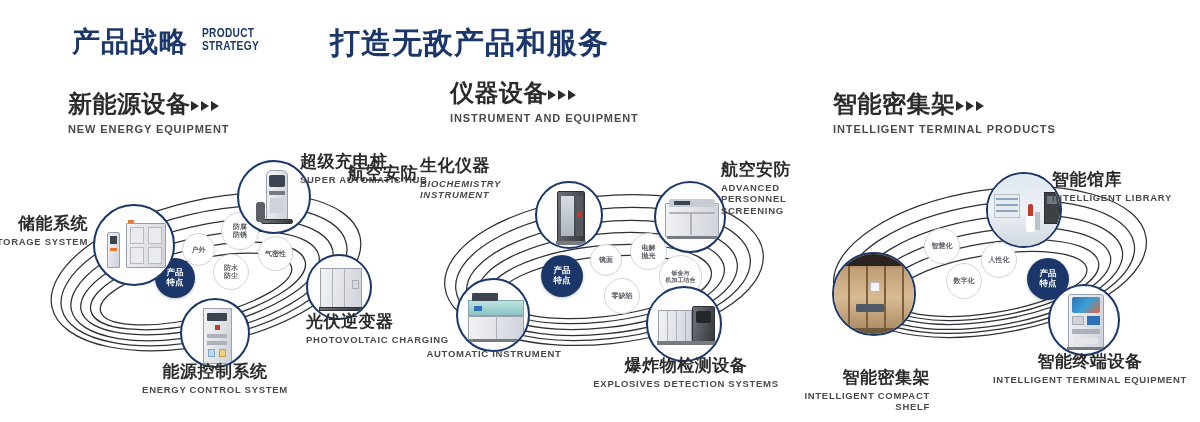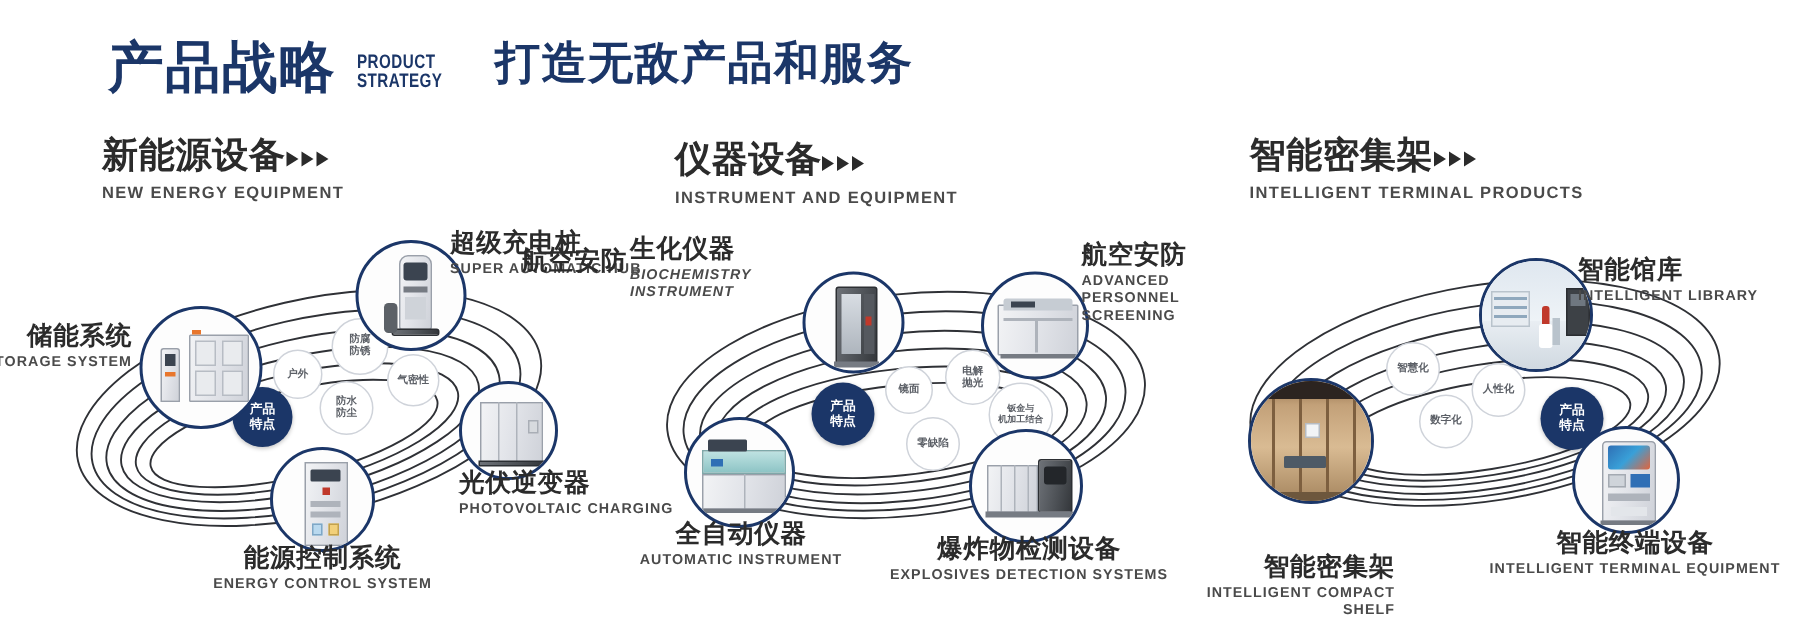--- a/index.html
+++ b/index.html
@@ -7,21 +7,21 @@
     width:1200px;height:422px;background:#ffffff;
     font-family:"Liberation Sans","DejaVu Sans",sans-serif;
     position:relative;overflow:hidden;
     -webkit-font-smoothing:antialiased;
   }
   .stage{position:absolute;left:0;top:0;width:1200px;height:422px;}
 
   
   .header{position:absolute;left:72px;top:26px;display:flex;align-items:flex-end;gap:14px;}
   .hd-cn{
-    font-size:37px;font-weight:700;color:#1b3668;letter-spacing:1px;
+    font-size:28px;font-weight:700;color:#1b3668;letter-spacing:1px;
     line-height:1;white-space:nowrap;
   }
   .hd-en{
     display:flex;flex-direction:column;line-height:1.02;
     font-size:13px;font-weight:700;color:#1b3668;letter-spacing:.4px;
     transform:scaleX(.78);transform-origin:left bottom;
     padding-bottom:3px;white-space:nowrap;
   }
   .hd-slogan{
     position:absolute;left:330px;top:28px;
@@ -36,21 +36,21 @@
   .sec-arrows{display:flex;gap:2px;align-items:center;padding-top:4px;}
   .sec-arrows span{
     width:0;height:0;border-left:8px solid #2b2b2b;
     border-top:5.5px solid transparent;border-bottom:5.5px solid transparent;
   }
   .sec-en{
     margin-top:7px;font-size:11px;font-weight:700;color:#4a4a4a;
     letter-spacing:.9px;white-space:nowrap;
   }
   #sec1{left:68px;top:92px;}
-  #sec2{left:450px;top:95px;}
+  #sec2{left:450px;top:81px;}
   #sec3{left:833px;top:92px;}
 
   
   .group{position:absolute;top:150px;height:260px;}
   #grp1{left:0px;width:420px;}
   #grp2{left:396px;width:420px;}
   #grp3{left:800px;width:400px;}
   .orbits{position:absolute;left:0;top:0;}
 
   
@@ -296,21 +296,20 @@
       <div class="art">
         <div class="dev" style="left:10px;top:20px;width:56px;height:16px;background:linear-gradient(180deg,#bfe2e2,#8dc4c5);border:1px solid #7fa8a9;"></div>
         <div class="dev scr" style="left:14px;top:13px;width:26px;height:8px;border-radius:1px;"></div>
         <div class="dev cab" style="left:10px;top:36px;width:56px;height:24px;"></div>
         <div class="dev ln" style="left:38px;top:36px;width:1.3px;height:24px;"></div>
         <div class="dev" style="left:16px;top:26px;width:8px;height:5px;background:#2f6fb5;"></div>
         <div class="dev ln-d" style="left:11px;top:59px;width:54px;height:3px;"></div>
       </div>
     </div>
     <div class="cap c" style="left:10px;top:196px;width:176px;">
-      <div class="cn">全自动仪器</div>
       <div class="en">AUTOMATIC INSTRUMENT</div>
     </div>
 
     <div class="node" style="left:250px;top:136px;width:76px;height:76px;">
       <div class="art">
         <div class="dev cab" style="left:10px;top:22px;width:34px;height:32px;"></div>
         <div class="dev ln" style="left:19px;top:22px;width:1.3px;height:32px;"></div>
         <div class="dev ln" style="left:28px;top:22px;width:1.3px;height:32px;"></div>
         <div class="dev ln" style="left:37px;top:22px;width:1.3px;height:32px;"></div>
         <div class="dev cab-dk" style="left:44px;top:18px;width:23px;height:36px;border-radius:2px;"></div>

